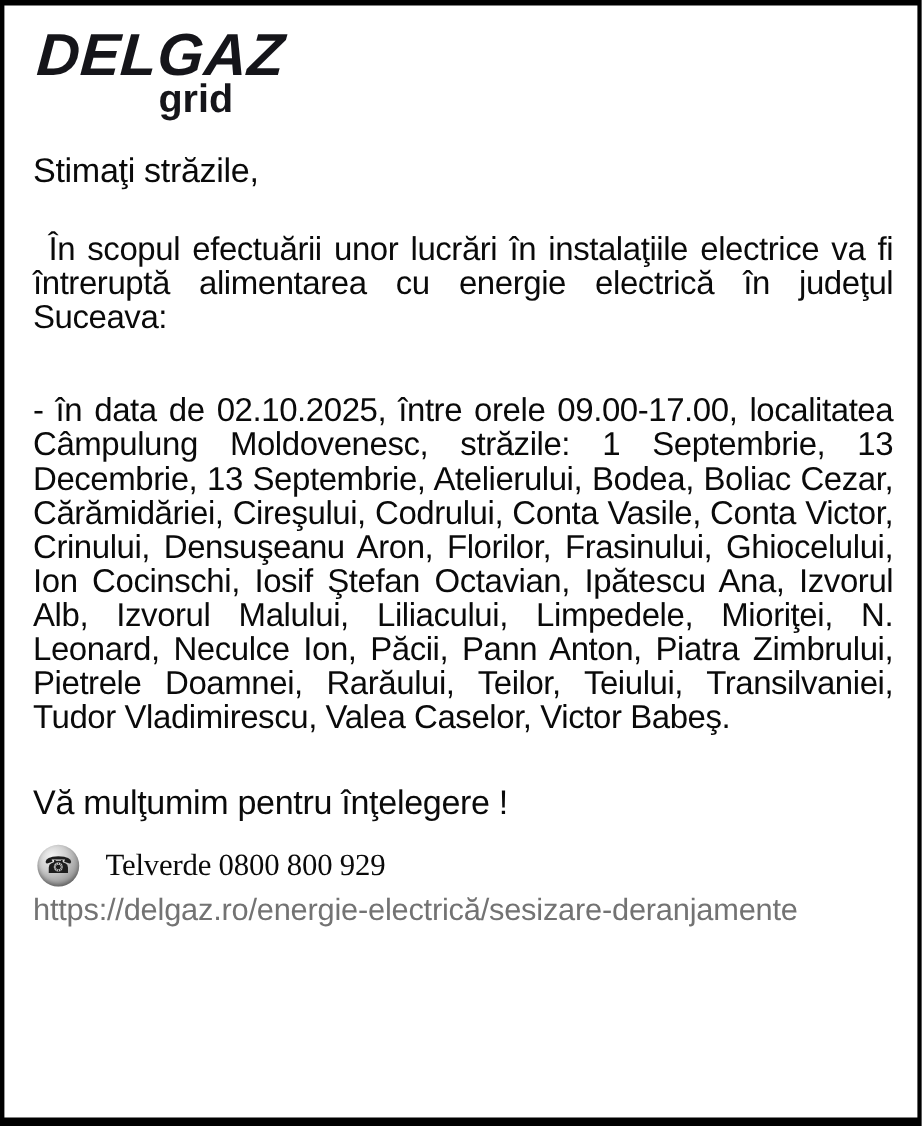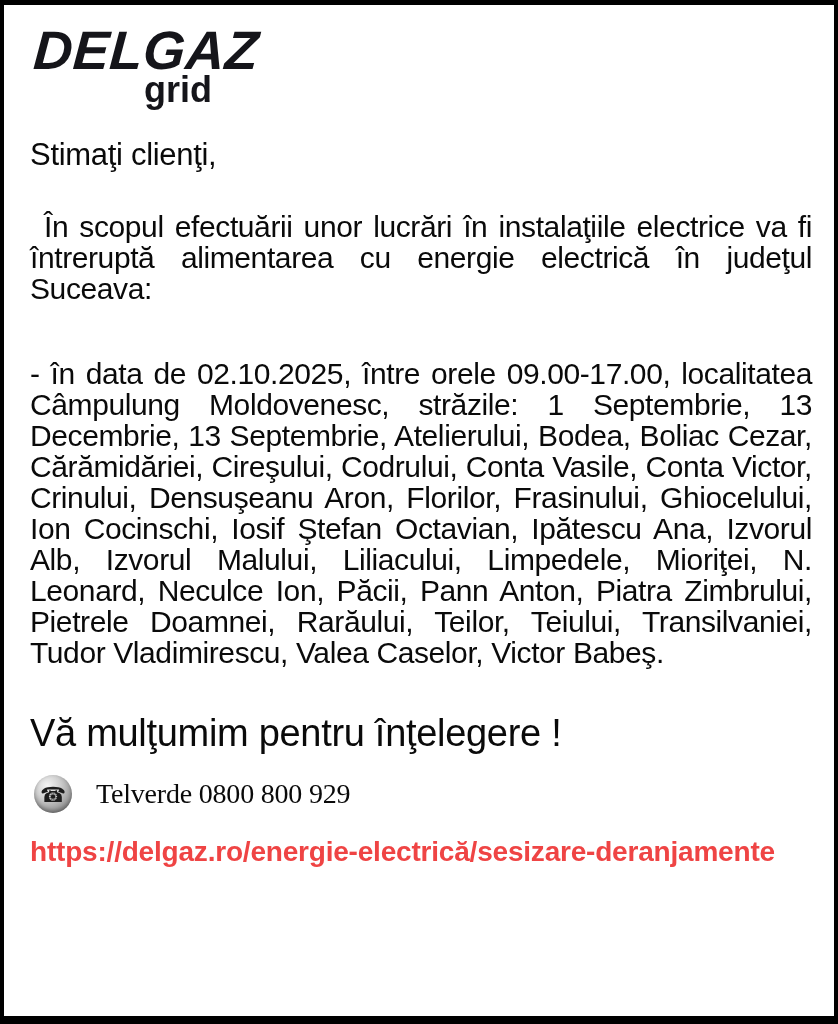--- a/index.html
+++ b/index.html
@@ -58,21 +58,21 @@
     margin: 0;
   }
   .intro {
     margin-top: 38px;
     text-indent: 14px;
   }
   .outage {
     margin-top: 54px;
   }
   .thanks {
-    font-size: 38px;
+    font-size: 31px;
     margin: 44px 0 0 0;
     letter-spacing: -0.3px;
   }
   .footer {
     margin-top: 20px;
   }
   .tel-row {
     display: flex;
     align-items: center;
     gap: 24px;
@@ -91,39 +91,38 @@
     font-size: 21px;
     line-height: 1;
     flex: 0 0 auto;
   }
   .tel-label {
     font-size: 28px;
     letter-spacing: -0.2px;
     font-family: Liberation Serif, serif;
   }
   .url {
-    margin-top: 23px;
+    margin-top: 5px;
     font-size: 28px;
     letter-spacing: -0.2px;
-    color: #ef4444;
+    color: #737373;
     text-decoration: none;
-    font-weight: bold;
   }
 </style>
 </head>
 <body>
 
 <div class="page">
 
   <header class="logo">
     <div class="brand">DELGAZ</div>
     <div class="brand-sub">grid</div>
   </header>
 
-  <p class="salutation">Stimaţi clienţi,</p>
+  <p class="salutation">Stimaţi străzile,</p>
 
   <p class="body intro">În scopul efectuării unor lucrări în instalaţiile electrice va fi întreruptă alimentarea cu energie electrică în judeţul Suceava:</p>
 
   <p class="body outage">- în data de 02.10.2025, între orele 09.00-17.00, localitatea Câmpulung Moldovenesc, străzile: 1 Septembrie, 13 Decembrie, 13 Septembrie, Atelierului, Bodea, Boliac Cezar, Cărămidăriei, Cireşului, Codrului, Conta Vasile, Conta Victor, Crinului, Densuşeanu Aron, Florilor, Frasinului, Ghiocelului, Ion Cocinschi, Iosif Ştefan Octavian, Ipătescu Ana, Izvorul Alb, Izvorul Malului, Liliacului, Limpedele, Mioriţei, N. Leonard, Neculce Ion, Păcii, Pann Anton, Piatra Zimbrului, Pietrele Doamnei, Rarăului, Teilor, Teiului, Transilvaniei, Tudor Vladimirescu, Valea Caselor, Victor Babeş.</p>
 
   <p class="thanks">Vă mulţumim pentru înţelegere !</p>
 
   <div class="footer">
     <div class="tel-row">
       <span class="phone-icon">

